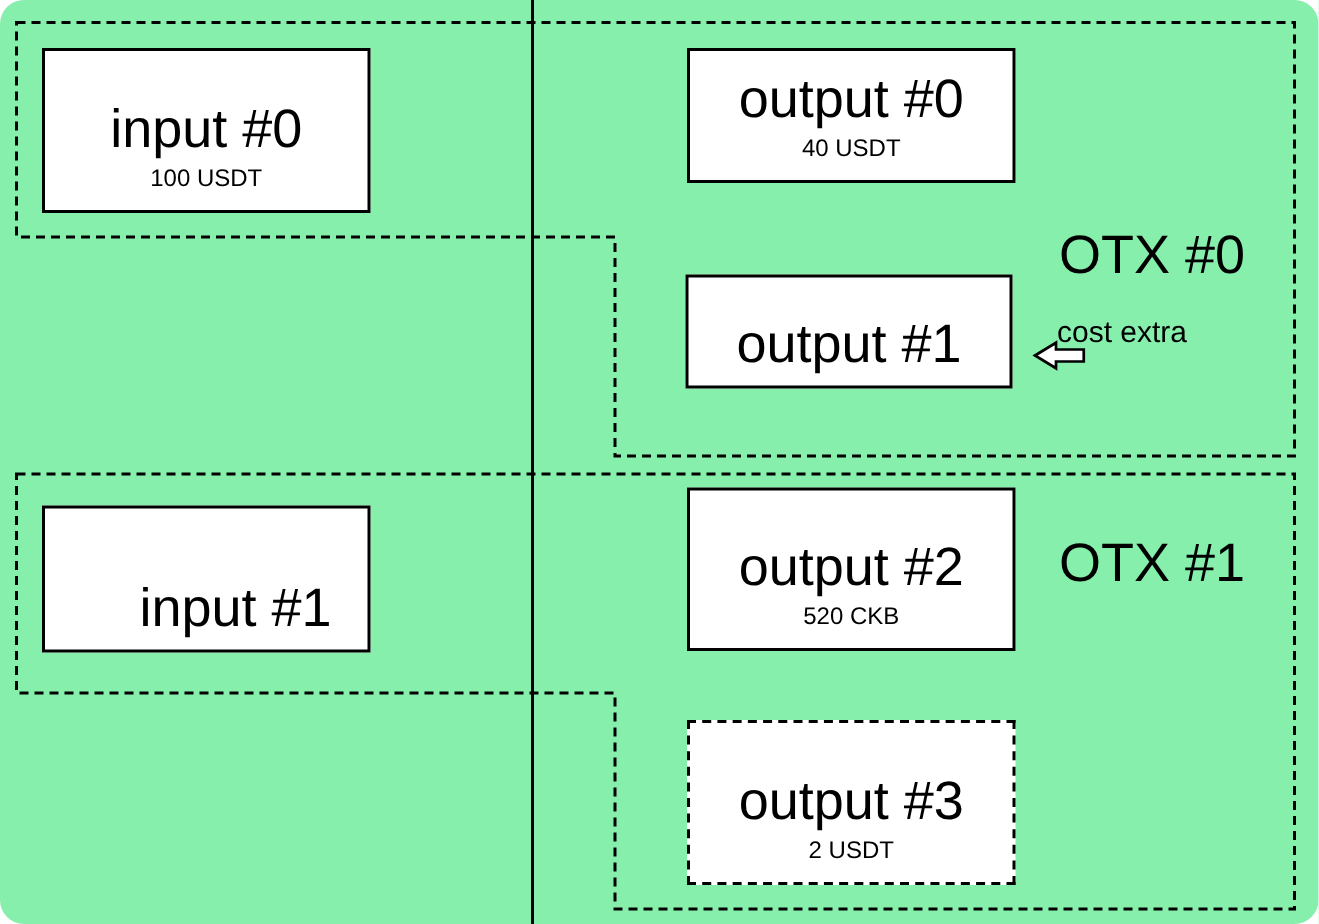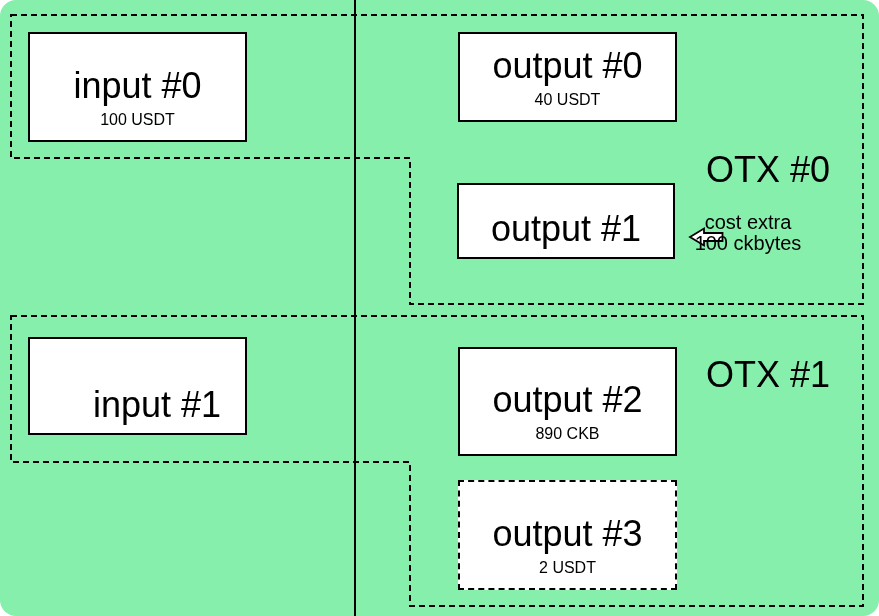--- a/index.html
+++ b/index.html
@@ -89,32 +89,31 @@
 
   <div class="cell" style="left:458px; top:32px; width:219px; height:90px;">
     <div class="cell-title">output #0</div>
     <div class="cell-amount">40 USDT</div>
   </div>
 
   <div class="cell" style="left:457px; top:183px; width:218px; height:76px;">
     <div class="cell-title">output #1</div>
   </div>
 
-  <div class="cell" style="left:458px; top:347px; width:219px; height:109px;">
+  <div class="cell" style="left:458px; top:325px; width:219px; height:109px;">
     <div class="cell-title">output #2</div>
-    <div class="cell-amount">890 CKB</div>
+    <div class="cell-amount">520 CKB</div>
   </div>
 
   <div class="cell dashed" style="left:458px; top:480px; width:219px; height:110px;align-items:center;">
     <div class="cell-title">output #3</div>
     <div class="cell-amount">2 USDT</div>
   </div>
 
   <div class="otx-label" style="left:698px; top:149px;">OTX #0</div>
 
   <div class="otx-label" style="left:698px; top:354px;">OTX #1</div>
 
   <div class="annotation">
     <div>cost extra</div>
-    <div>100 ckbytes</div>
   </div>
 
 </div>
 
 </body></html>

